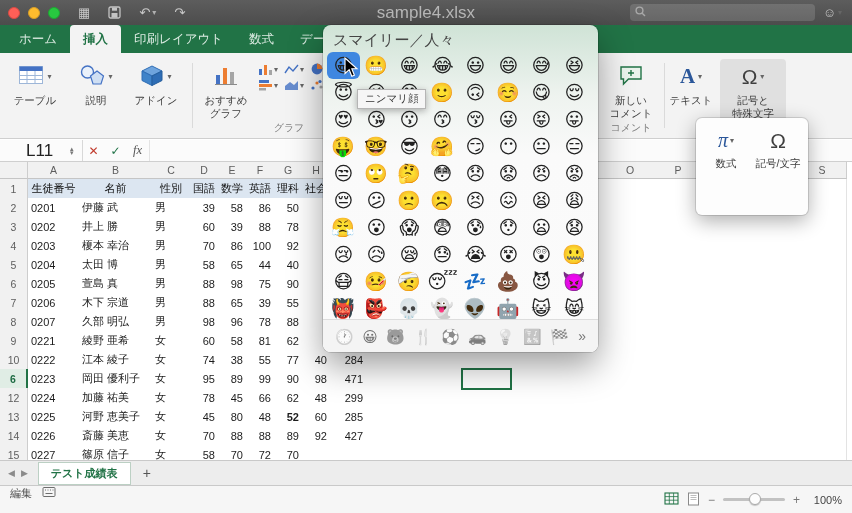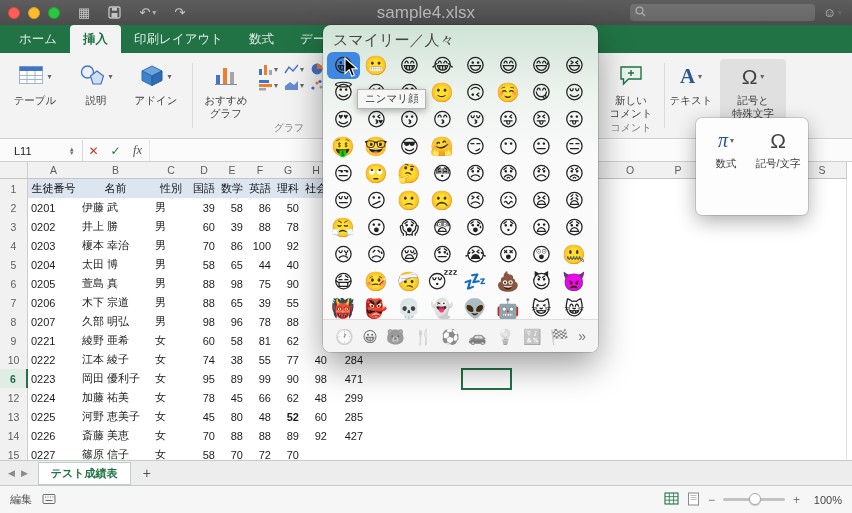--- a/index.html
+++ b/index.html
@@ -45,21 +45,21 @@
   .flyout{position:absolute;left:696px;top:118px;width:112px;height:97px;background:#fdfdfd;border-radius:6px;box-shadow:0 6px 20px rgba(0,0,0,.32),0 0 0 1px rgba(0,0,0,.12);z-index:40;padding:6px 4px 0}
   .fly-items{display:flex;justify-content:space-around}
   .fly-btn{display:flex;flex-direction:column;align-items:center;width:50px;padding:3px 0;border-radius:4px}
   .fly-icons{display:flex;align-items:center;gap:2px;height:26px}
   .pi-glyph{font-family:"Liberation Serif","DejaVu Serif",serif;font-style:italic;font-size:20px;color:#2b579a;line-height:1}
   .fly-label{font-size:10.5px;color:#3d3d3d;margin-top:4px;white-space:nowrap}
   .fly-group{border-top:1px solid #e3e3e3;margin-top:7px;padding:4px 0;text-align:center;font-size:10px;color:#8a8a8a;white-space:nowrap}
 
   
   .formulabar{position:absolute;top:140px;left:0;width:852px;height:22px;background:#fbfbfb;border-bottom:1px solid #cfcfcf;display:flex;align-items:center}
-  .namebox{width:62px;height:100%;display:flex;align-items:center;padding-left:14px;font-size:11px;color:#222}
+  .namebox{width:62px;height:100%;display:flex;align-items:center;padding-left:26px;font-size:17px;color:#222}
   .stepper{display:flex;flex-direction:column;line-height:.55;font-size:7px;color:#777;margin-left:8px}
   .nb-div{width:1px;height:100%;background:#d8d8d8;margin-left:8px}
   .fb-btn{width:22px;text-align:center;font-size:12px}
   .fb-btn.cancel{color:#c0392b}
   .fb-btn.enter{color:#1e7145}
   .fb-btn.fx{font-family:"Liberation Serif","DejaVu Serif",serif;font-style:italic;color:#555;font-size:12.5px}
   .fb-field{flex:1;height:100%;border-left:1px solid #e3e3e3}
 
   
   .grid{position:absolute;top:162px;left:0;width:852px;height:298px;background:#fff;overflow:hidden}
@@ -73,21 +73,21 @@
   .cell.num{justify-content:flex-end}
   .selbox{border:2px solid #217346;background:transparent;z-index:6}
 
   
   .sheetbar{position:absolute;top:460px;left:0;width:852px;height:25px;background:#ededed;border-top:1px solid #c9c9c9;display:flex;align-items:center;gap:6px;padding-left:8px}
   .navarrow{color:#8a8a8a;font-size:9px}
   .sheettab{background:#fff;border:1px solid #bcd0c4;color:#217346;font-weight:bold;font-size:11px;padding:3px 12px;margin-left:4px}
   .addsheet{color:#555;font-size:14px;margin-left:6px}
 
   
-  .statusbar{position:absolute;top:485px;left:0;width:852px;height:28px;background:#f6f6f6;border-top:1px solid #c9c9c9;display:flex;align-items:center;padding:0 10px;color:#555}
+  .statusbar{position:absolute;top:485px;left:0;width:852px;height:28px;background:#f6f6f6;border-top:1px solid #c9c9c9;display:flex;padding:0 10px;color:#555}
   .mode{font-size:11px;margin-right:10px}
   .sb-right{margin-left:auto;display:flex;align-items:center;gap:8px}
   .slider{width:62px;height:3px;background:#c2c2c2;border-radius:2px;position:relative}
   .knob{position:absolute;left:26px;top:-5px;width:12px;height:12px;border-radius:50%;background:#fdfdfd;border:1px solid #ababab;box-shadow:0 1px 1px rgba(0,0,0,.2)}
   .zoomtxt{font-size:11px;color:#444;width:34px;text-align:right}
   .pm{font-size:12px;color:#777}
 
   
   .emoji-pop{position:absolute;left:323px;top:25px;width:275px;height:327px;border-radius:8px;z-index:50;overflow:hidden;
     background:linear-gradient(180deg,#cfe3d6 0%,#eef3ef 70px,#fafafa 130px,#fbfbfb 100%);

